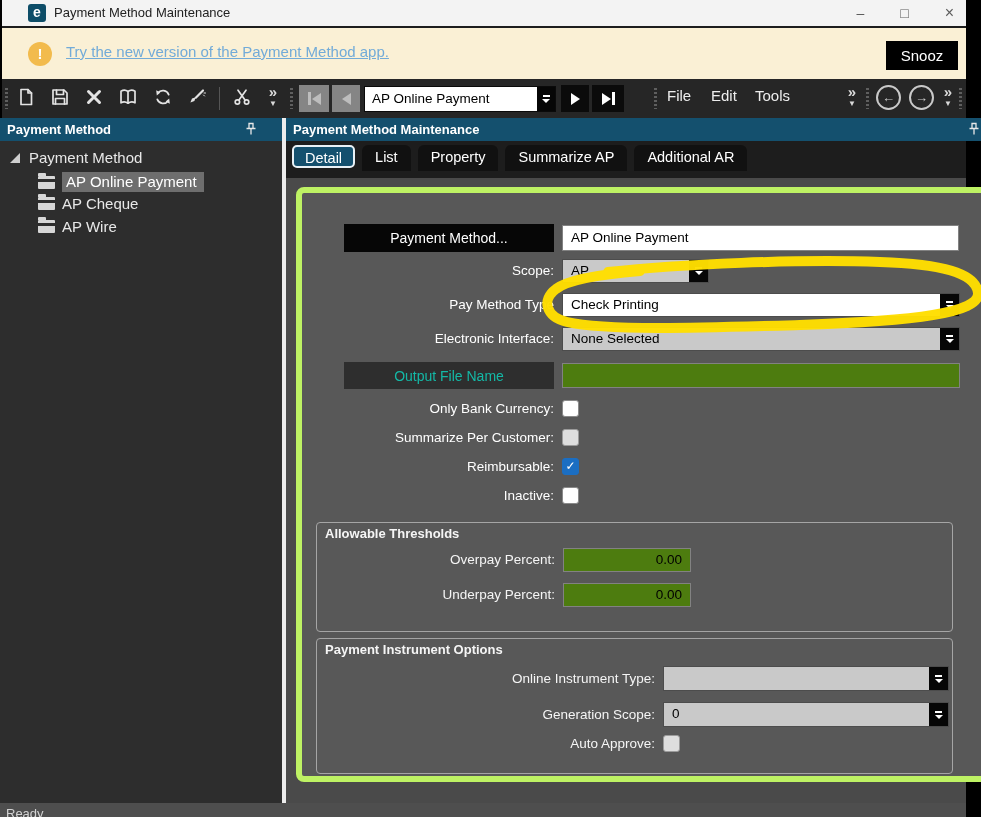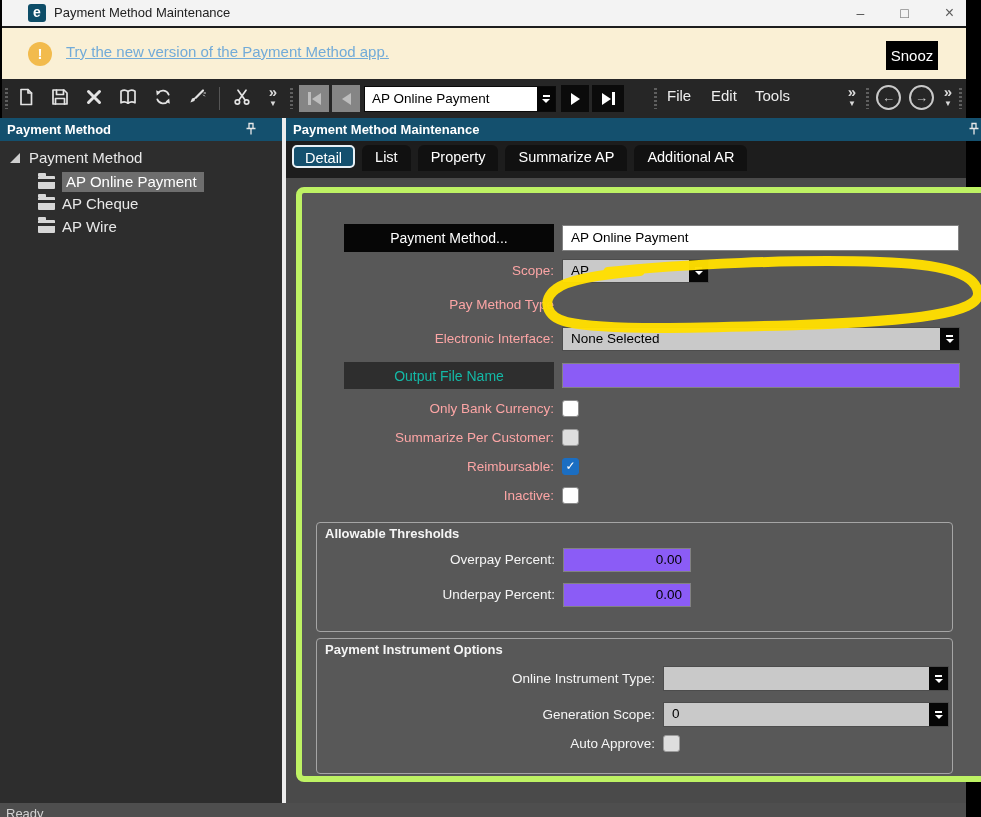--- a/index.html
+++ b/index.html
@@ -20,21 +20,21 @@
   .winbtns span { cursor:default; }
 
   
   .notifbar { left:2px; top:26px; width:964px; height:53px; background:#faf0d5;
               border-top:2px solid #1d1d1d; }
   .warnicon { position:absolute; left:26px; top:14px; width:24px; height:24px; border-radius:50%;
               background:#f2bb4d; color:#fff; font-weight:bold; font-size:15px; line-height:24px;
               text-align:center; }
   .notiflink { position:absolute; left:64px; top:15px; font-size:15px; color:#72abd8;
                text-decoration:underline; cursor:pointer; }
-  .snoozbtn { position:absolute; left:884px; top:13px; width:52px; height:29px; background:#000;
+  .snoozbtn { position:absolute; left:884px; top:13px; width:72px; height:29px; background:#000;
               color:#fff; font-size:15px; border:none; font-family:inherit; cursor:pointer; }
 
   
   .toolbar { left:2px; top:79px; width:964px; height:39px; background:#262626; }
   .grip { position:absolute; top:9px; width:3px; height:21px;
           background:repeating-linear-gradient(#5f5f5f 0 2px, transparent 2px 4px); }
   .tbtn { position:absolute; top:6px; width:30px; height:27px; display:flex; align-items:center;
           justify-content:center; cursor:pointer; }
   .tbtn svg { stroke:#e3e3e3; fill:none; stroke-width:1.7; stroke-linejoin:round; stroke-linecap:round; }
   .tsep { position:absolute; top:8px; width:1px; height:23px; background:#555; }
@@ -78,27 +78,27 @@
   .tabstrip { left:286px; top:141px; width:680px; height:37px; background:#1d1d1d;
               display:flex; align-items:flex-start; padding:4px 0 0 6px; gap:7px; }
   .tab { background:#111; color:#fff; font-size:14.5px; padding:4px 13px 6px 13px;
          border-radius:6px 6px 0 0; cursor:pointer; }
   .tab.active { background:#14506e; border:2px solid #e9f1f6; border-radius:5px; padding:3px 11px 0 11px; }
 
   .maincontent { left:286px; top:178px; width:680px; height:625px; background:#4a4a4a; }
   .innerpanel { position:absolute; left:10px; top:9px; width:786px; height:595px; background:#585858;
                 border:6px solid #bef264; border-radius:8px; }
 
-  .flabel { position:absolute; left:0; width:252px; text-align:right; color:#fca5a5; font-size:13.5px; }
+  .flabel { position:absolute; left:0; width:252px; text-align:right; color:#ffffff; font-size:13.5px; }
   .blkbtn { position:absolute; left:42px; width:210px; background:#060606; color:#fff; font-size:14px;
             border:none; font-family:inherit; cursor:pointer; }
   .blkbtn.disabled { background:#2e2e2e; color:#14b8a6; }
   .tfield { position:absolute; font-size:13.5px; color:#000; padding:0 8px; border:1px solid #828282; }
   .tfield.white { background:#fff; }
-  .tfield.gray { background:#8b5cf6;padding-left:32px; }
+  .tfield.gray { background:#4d7c0f;padding-left:32px; }
   .combo { position:absolute; border:1px solid #4c4c4c; cursor:pointer; }
   .combo.white { background:#fff; }
   .combo.gray { background:#c9c9c9; }
   .combo .cval { position:absolute; left:8px; top:3px; font-size:13.5px; color:#000; }
   .ddbtn { position:absolute; right:0; top:0; bottom:0; width:19px; background:#060606;
            display:flex; flex-direction:column; align-items:center; justify-content:center; cursor:pointer; }
   .ddbtn i { display:block; width:7px; height:2px; background:#fff; margin-bottom:2px; }
   .ddbtn b { display:block; width:0; height:0; border:4px solid transparent; border-top-color:#fff; margin-bottom:-4px; }
 
   .cb { position:absolute; left:260px; width:17px; height:17px; border:1px solid #8a8a8a; border-radius:3px;
@@ -301,20 +301,27 @@
       <div class="flabel" style="top:66px;height:24px;line-height:24px">Scope:</div>
       <div class="combo gray" style="left:260px;top:66px;width:147px;height:24px">
         <span class="cval">AP</span>
         <span class="ddbtn">
             <i></i>
             <b></b>
           </span>
       </div>
 
       <div class="flabel" style="top:100px;height:24px;line-height:24px">Pay Method Type</div>
+      <div class="combo white" style="left:260px;top:100px;width:398px;height:24px">
+        <span class="cval">Check Printing</span>
+        <span class="ddbtn">
+            <i></i>
+            <b></b>
+          </span>
+      </div>
 
       <div class="flabel" style="top:134px;height:24px;line-height:24px">Electronic Interface:</div>
       <div class="combo gray" style="left:260px;top:134px;width:398px;height:24px">
         <span class="cval">None Selected</span>
         <span class="ddbtn">
             <i></i>
             <b></b>
           </span>
       </div>
 

